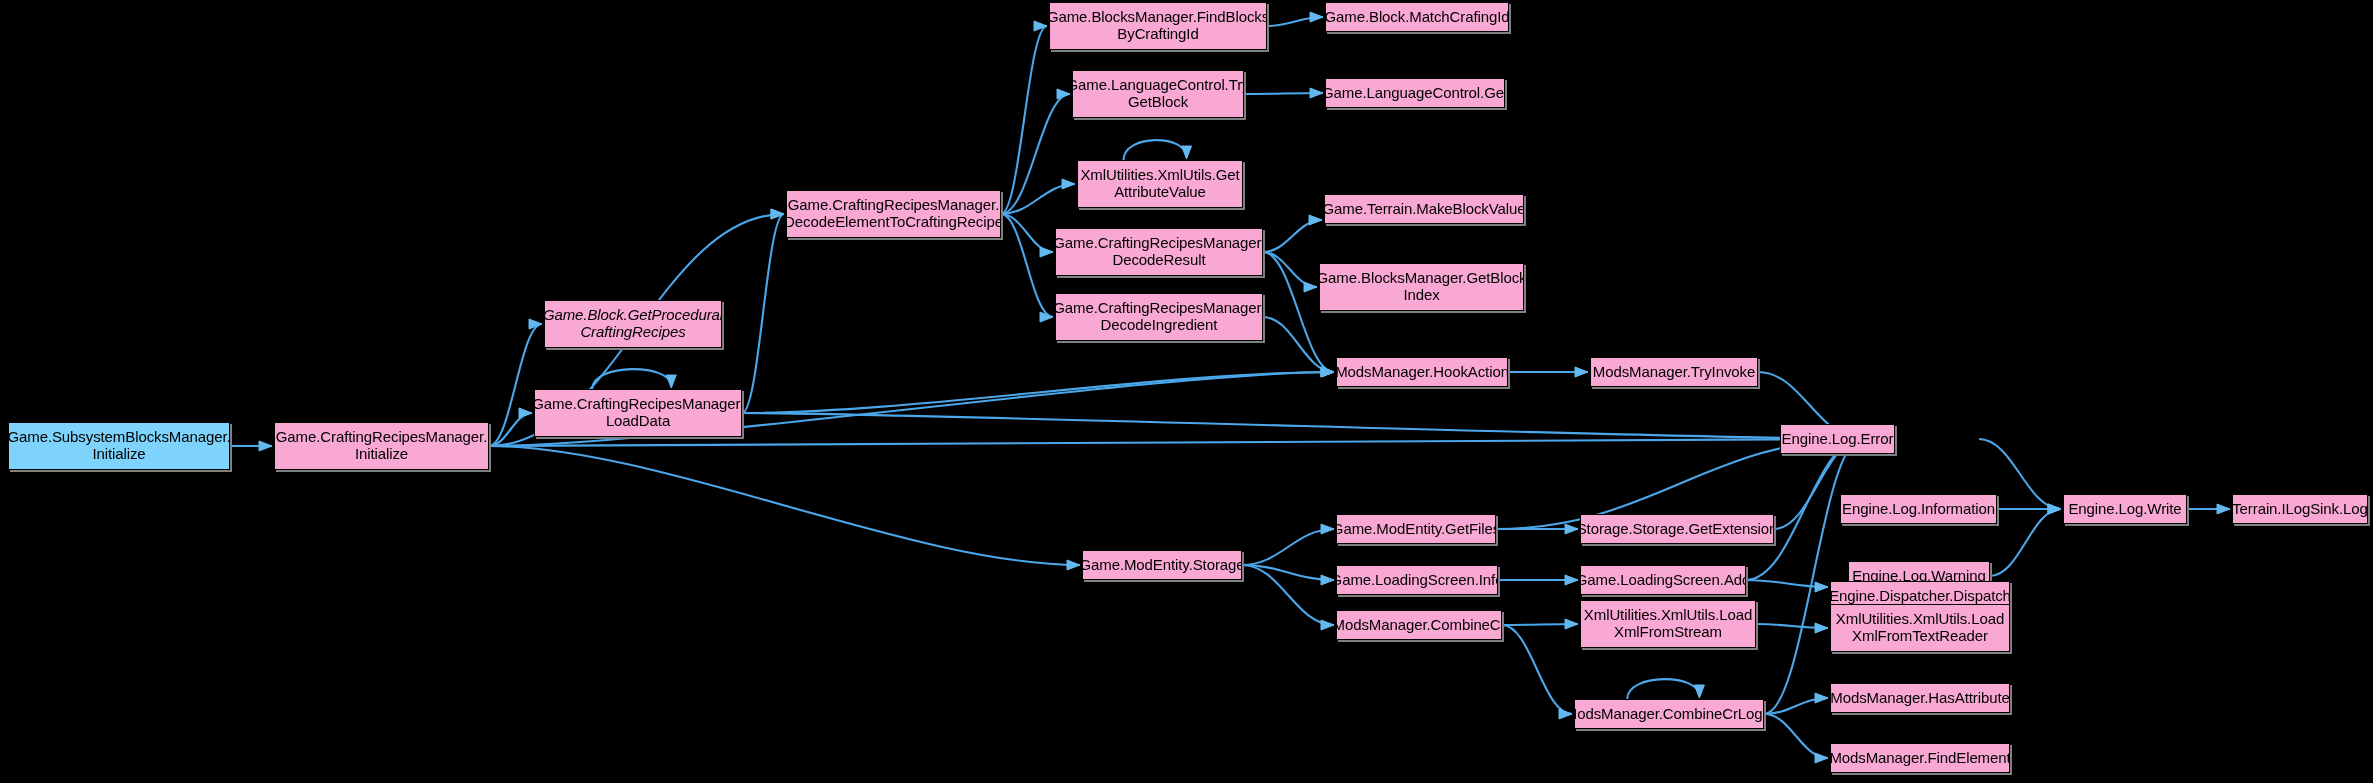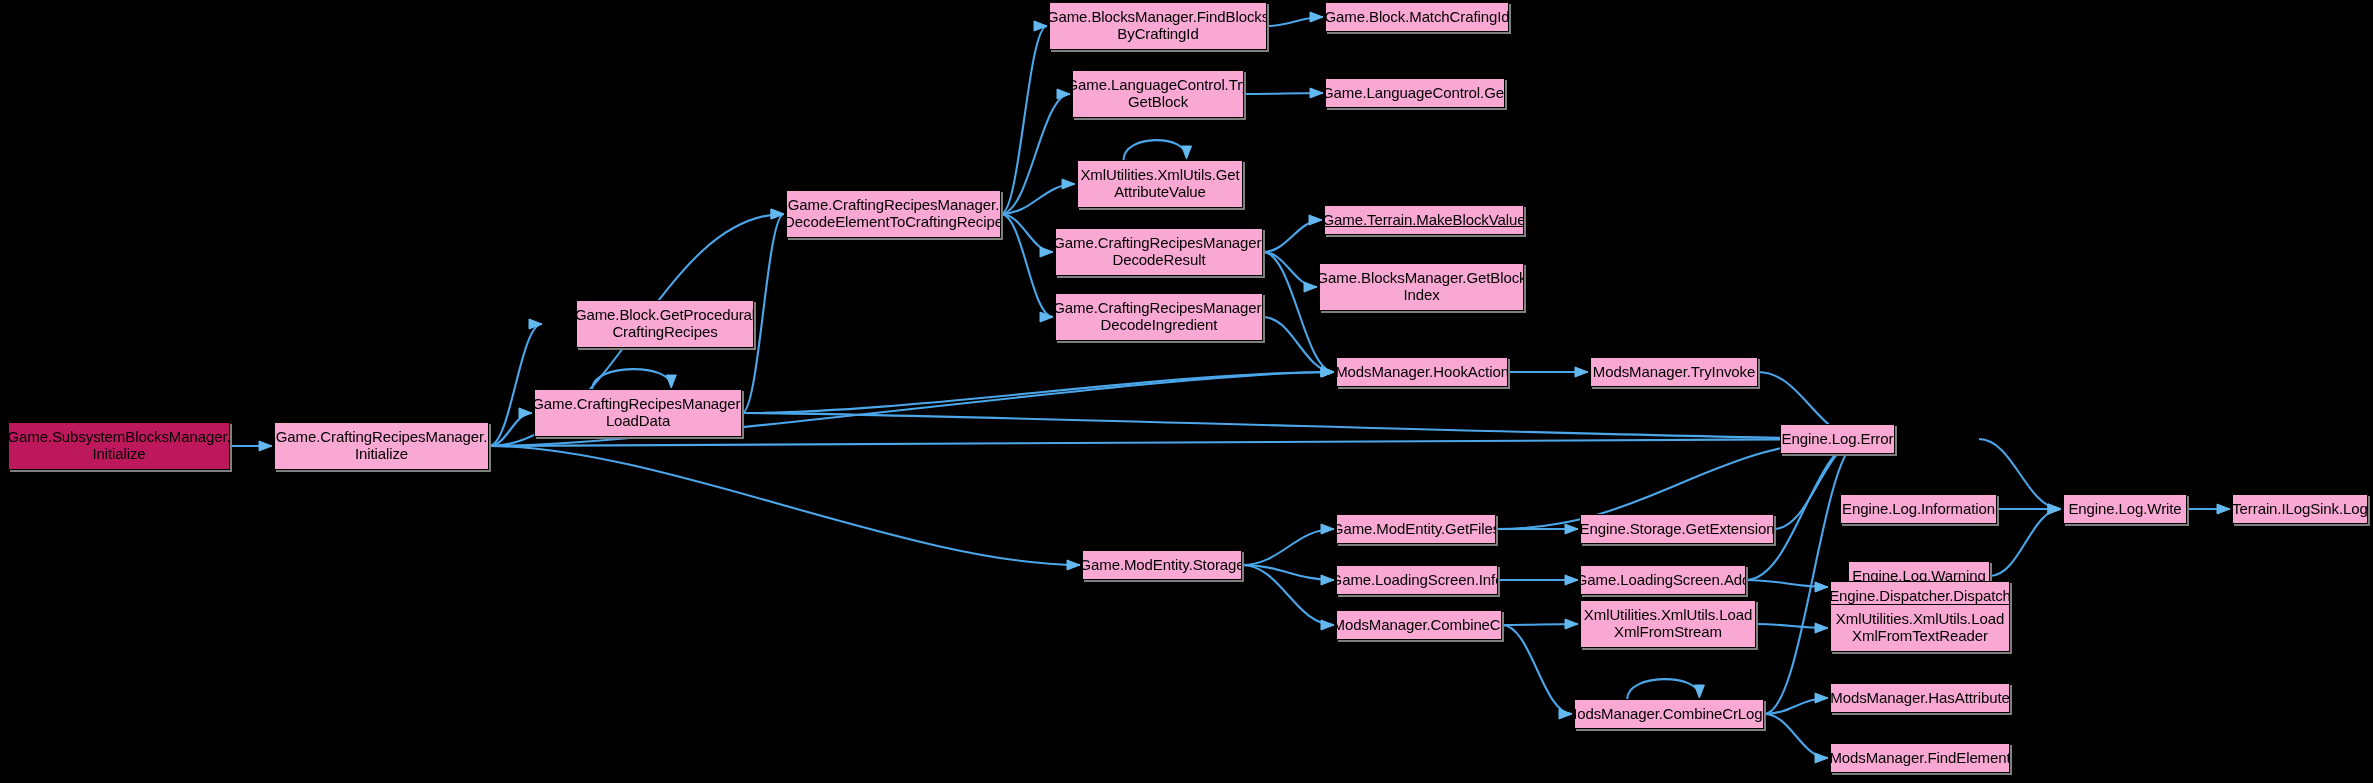--- a/index.html
+++ b/index.html
@@ -24,21 +24,21 @@
     text-align:center;
     color:#000000;
     font-size:15px;
     line-height:1.12;
     letter-spacing:-0.1px;
     padding:1px 4px;
     white-space:pre-line;
     overflow:hidden;
   }
   .node.root{
-    background:#be185d;
+    background:#7dd3fc;
   }
   svg.edges{
     position:absolute;
     left:0;top:0;
     width:2373px;
     height:783px;
     pointer-events:none;
   }
   svg.edges path{
     fill:none;
@@ -147,51 +147,51 @@
         <polygon points="1828,758 1815,763 1815,753"></polygon>
         <path d="M 1764 714 C 1805.16 714, 1820.84 439, 1862 439"></path>
         <polygon points="1862,439 1849,444 1849,434"></polygon>
       </g>
   </svg>
   <div id="node-layer">
       <div class="node root" style="left: 8px; top: 422px; width: 222px; height: 48px;">Game.SubsystemBlocksManager.
 Initialize</div>
       <div class="node" style="left: 274px; top: 422px; width: 215px; height: 48px;">Game.CraftingRecipesManager.
 Initialize</div>
-      <div class="node" style="left: 576px; top: 300px; width: 178px; height: 48px;">Game.Block.GetProcedural
+      <div class="node" style="left: 544px; top: 300px; width: 178px; height: 48px; font-style: italic;">Game.Block.GetProcedural
 CraftingRecipes</div>
       <div class="node" style="left: 534px; top: 389px; width: 208px; height: 48px;">Game.CraftingRecipesManager.
 LoadData</div>
       <div class="node" style="left: 786px; top: 190px; width: 215px; height: 48px;">Game.CraftingRecipesManager.
 DecodeElementToCraftingRecipe</div>
       <div class="node" style="left: 1049px; top: 2px; width: 218px; height: 48px;">Game.BlocksManager.FindBlocks
 ByCraftingId</div>
       <div class="node" style="left: 1325px; top: 2px; width: 184px; height: 30px;">Game.Block.MatchCrafingId</div>
       <div class="node" style="left: 1072px; top: 70px; width: 172px; height: 48px;">Game.LanguageControl.Try
 GetBlock</div>
       <div class="node" style="left: 1325px; top: 78px; width: 180px; height: 30px;">Game.LanguageControl.Get</div>
       <div class="node" style="left: 1077px; top: 160px; width: 166px; height: 48px;">XmlUtilities.XmlUtils.Get
 AttributeValue</div>
       <div class="node" style="left: 1055px; top: 228px; width: 208px; height: 48px;">Game.CraftingRecipesManager.
 DecodeResult</div>
-      <div class="node" style="left: 1324px; top: 205px; width: 200px; height: 30px; text-decoration: underline;">Game.Terrain.MakeBlockValue</div>
+      <div class="node" style="left: 1324px; top: 194px; width: 200px; height: 30px;">Game.Terrain.MakeBlockValue</div>
       <div class="node" style="left: 1319px; top: 263px; width: 205px; height: 48px;">Game.BlocksManager.GetBlock
 Index</div>
       <div class="node" style="left: 1055px; top: 293px; width: 208px; height: 48px;">Game.CraftingRecipesManager.
 DecodeIngredient</div>
       <div class="node" style="left: 1336px; top: 357px; width: 172px; height: 30px;">ModsManager.HookAction</div>
       <div class="node" style="left: 1590px; top: 357px; width: 168px; height: 30px;">ModsManager.TryInvoke</div>
       <div class="node" style="left: 1780px; top: 424px; width: 115px; height: 30px;">Engine.Log.Error</div>
       <div class="node" style="left: 1840px; top: 494px; width: 157px; height: 30px;">Engine.Log.Information</div>
       <div class="node" style="left: 1848px; top: 561px; width: 142px; height: 30px;">Engine.Log.Warning</div>
       <div class="node" style="left: 2063px; top: 494px; width: 124px; height: 30px;">Engine.Log.Write</div>
       <div class="node" style="left: 2232px; top: 494px; width: 136px; height: 30px;">Terrain.ILogSink.Log</div>
       <div class="node" style="left: 1082px; top: 550px; width: 160px; height: 30px;">Game.ModEntity.Storage</div>
       <div class="node" style="left: 1336px; top: 514px; width: 160px; height: 30px;">Game.ModEntity.GetFiles</div>
-      <div class="node" style="left: 1580px; top: 514px; width: 194px; height: 30px;">Engine.Storage.GetExtension</div>
+      <div class="node" style="left: 1580px; top: 514px; width: 194px; height: 30px;">Storage.Storage.GetExtension</div>
       <div class="node" style="left: 1336px; top: 565px; width: 162px; height: 30px;">Game.LoadingScreen.Info</div>
       <div class="node" style="left: 1580px; top: 565px; width: 166px; height: 30px;">Game.LoadingScreen.Add</div>
       <div class="node" style="left: 1830px; top: 581px; width: 180px; height: 30px;">Engine.Dispatcher.Dispatch</div>
       <div class="node" style="left: 1336px; top: 610px; width: 166px; height: 30px;">ModsManager.CombineCr</div>
       <div class="node" style="left: 1580px; top: 600px; width: 176px; height: 48px;">XmlUtilities.XmlUtils.Load
 XmlFromStream</div>
       <div class="node" style="left: 1830px; top: 604px; width: 180px; height: 48px;">XmlUtilities.XmlUtils.Load
 XmlFromTextReader</div>
       <div class="node" style="left: 1574px; top: 699px; width: 190px; height: 30px;">ModsManager.CombineCrLogic</div>
       <div class="node" style="left: 1830px; top: 683px; width: 180px; height: 30px;">ModsManager.HasAttribute</div>

